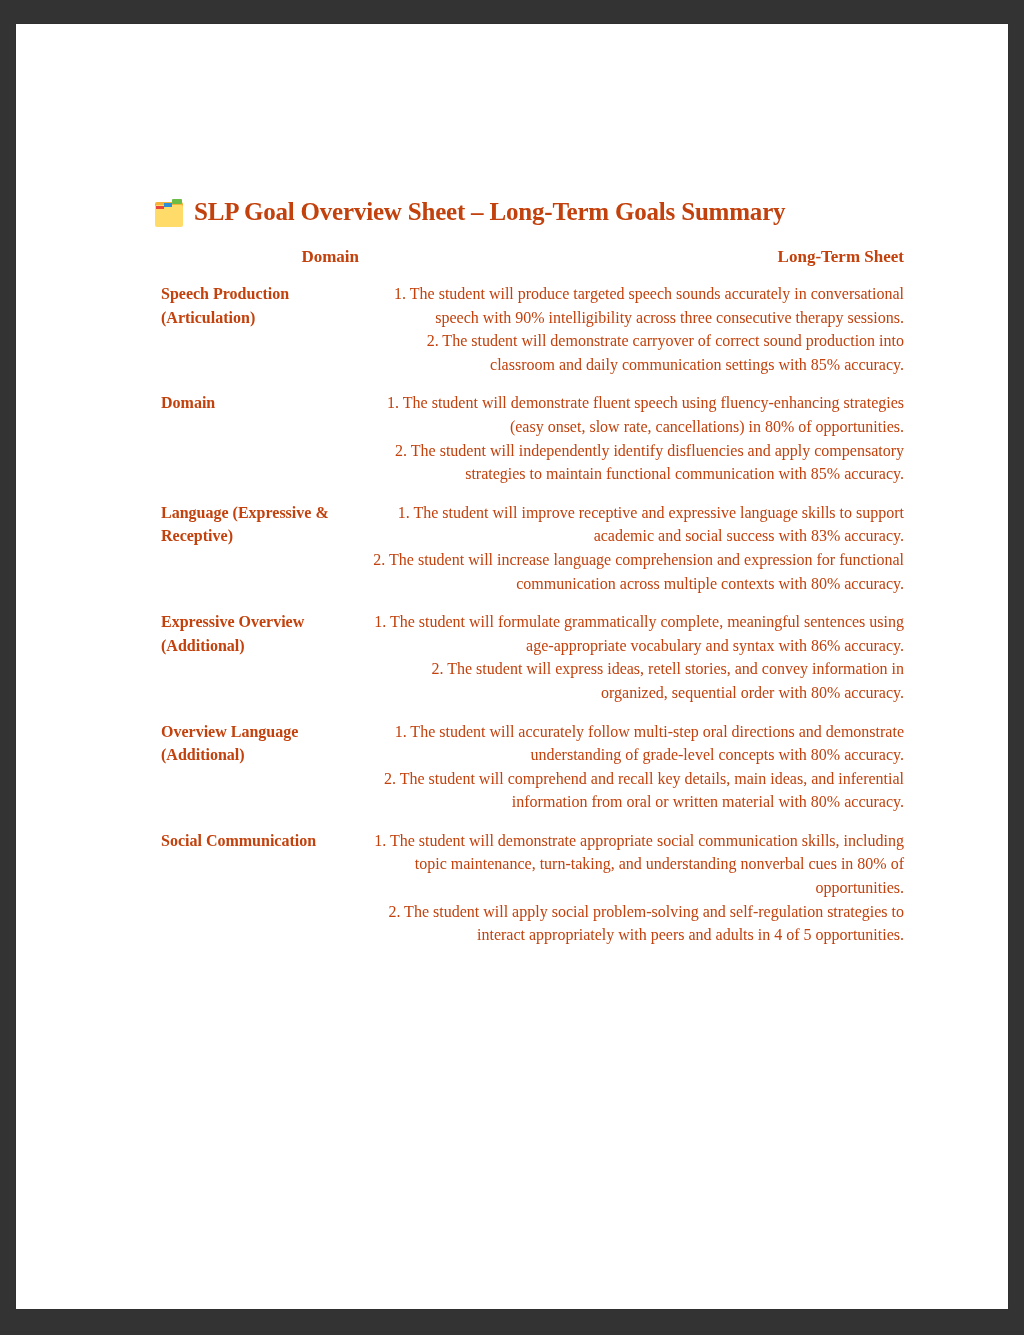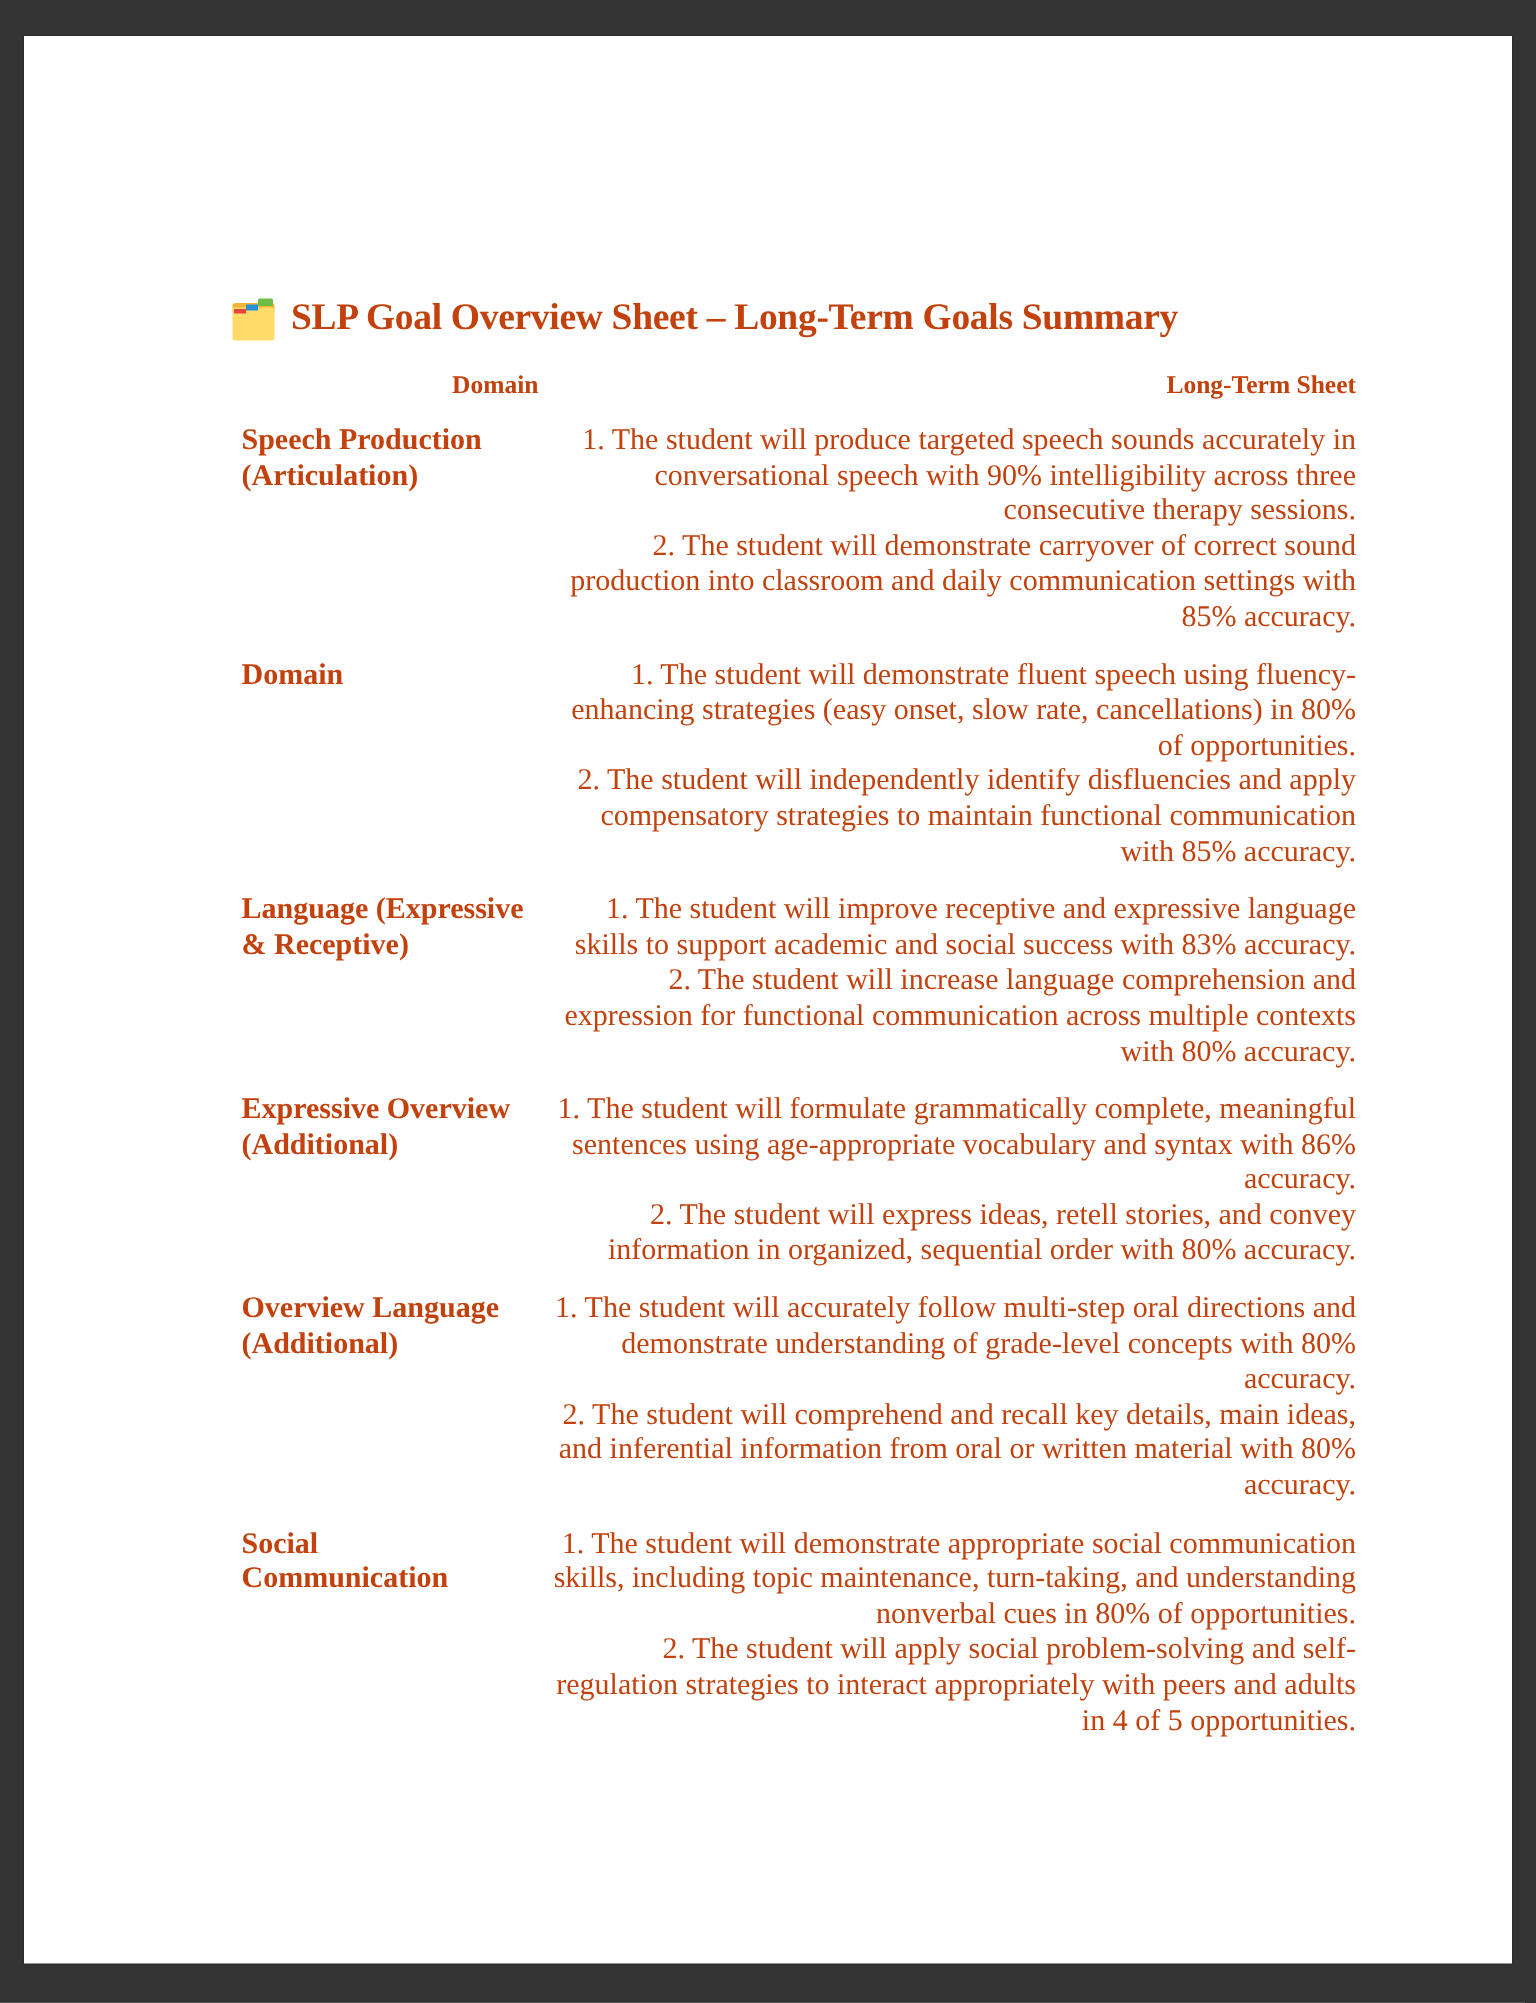--- a/index.html
+++ b/index.html
@@ -93,21 +93,21 @@
     table.goals th {
       font-size: 17px;
       font-weight: bold;
       text-align: right;
       padding: 0 0 14px 0;
       line-height: 22px;
     }
     table.goals th.col-domain { width: 205px; }
     table.goals td {
       vertical-align: top;
-      font-size: 20px;
+      font-size: 16px;
       line-height: 23.6px;
       padding: 0 0 15px 0;
     }
     table.goals td.domain {
       font-weight: bold;
       padding-left: 7px;
       padding-right: 6px;
     }
     table.goals td.goals-cell {
       padding-left: 7px;

